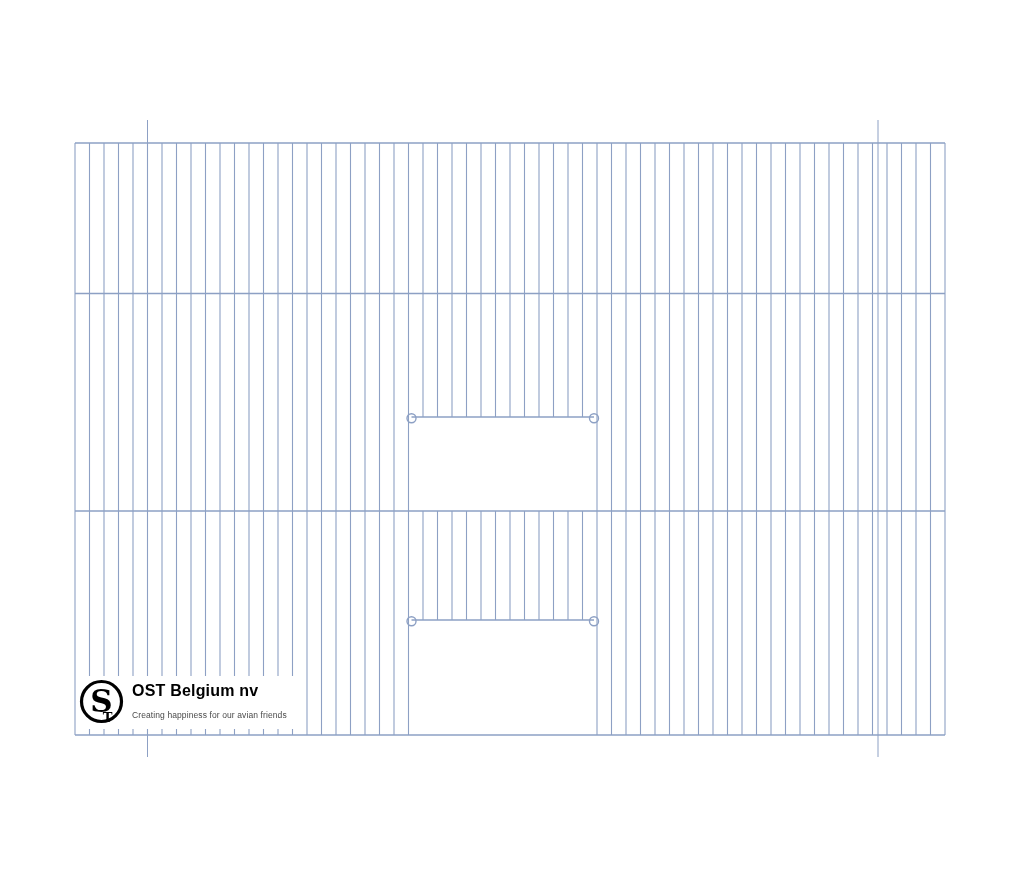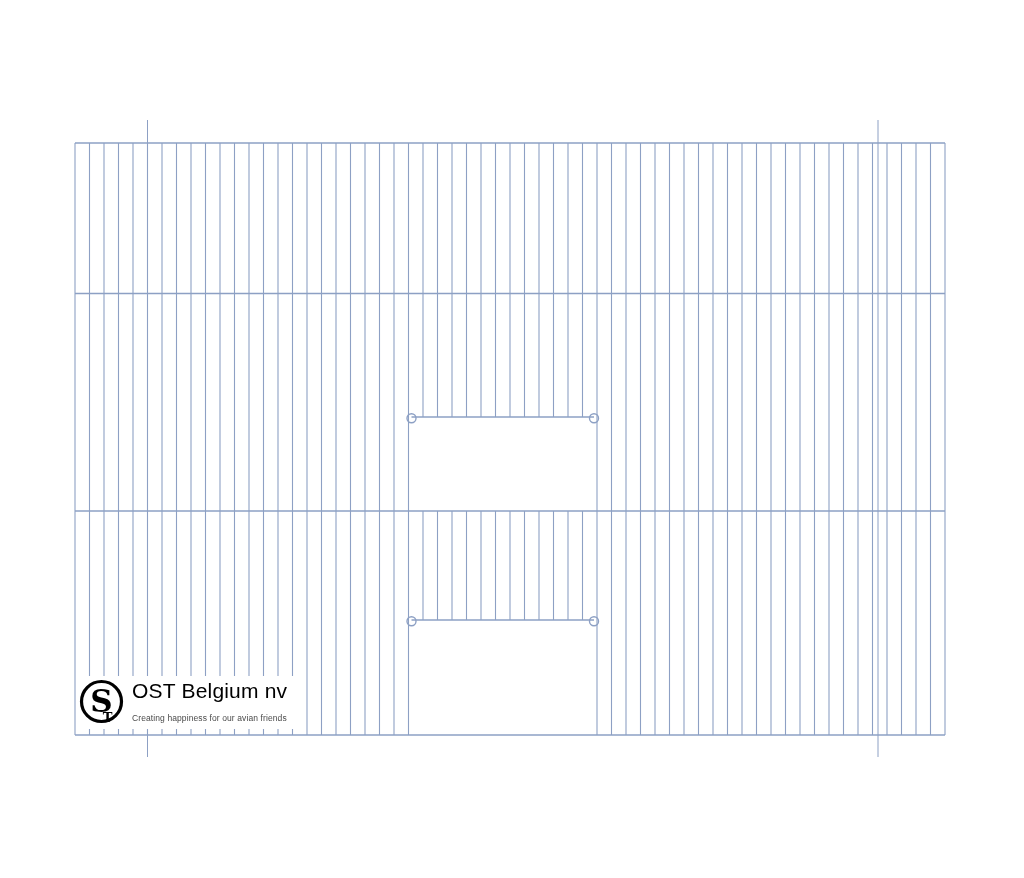--- a/index.html
+++ b/index.html
@@ -2,21 +2,21 @@
 <html><head>
 <meta charset="utf-8">
 <style>
   html,body{margin:0;padding:0;}
   body{background:#ffffff;font-family:"Liberation Sans",sans-serif;}
   .stage{position:relative;width:1024px;height:878px;background:#ffffff;overflow:hidden;}
   .drawing{position:absolute;left:0;top:0;}
   .logo{position:absolute;left:76px;top:676px;display:flex;align-items:center;gap:7px;
         background:#ffffff;padding:2px 8px 4px 2px;}
   .logo-text{display:flex;flex-direction:column;}
-  .company{font-weight:normal;font-size:21px;line-height:1.05;letter-spacing:0.2px;}
+  .company{font-weight:bold;font-size:16px;line-height:1.05;letter-spacing:0.2px;}
   .tagline{font-size:8.5px;margin-top:10px;letter-spacing:0.1px;}
 </style>
 </head>
 <body>
 
 <div class="stage">
 
   <svg class="drawing" width="1024" height="878" viewBox="0 0 1024 878" aria-hidden="true">
       <line x1="75" y1="143" x2="75" y2="735" stroke="#8da0c4" stroke-width="1.1"></line>
       <line x1="89.5" y1="143" x2="89.5" y2="735" stroke="#8da0c4" stroke-width="1.1"></line>

